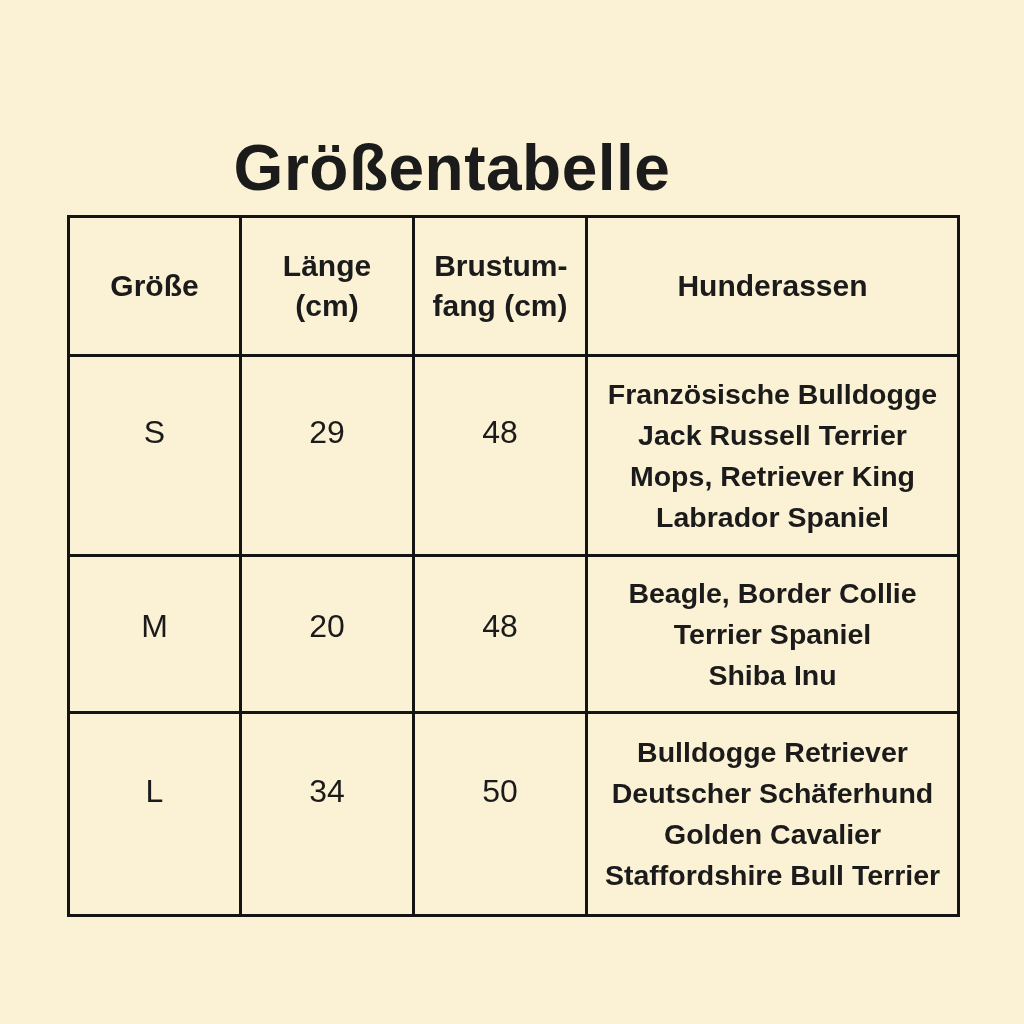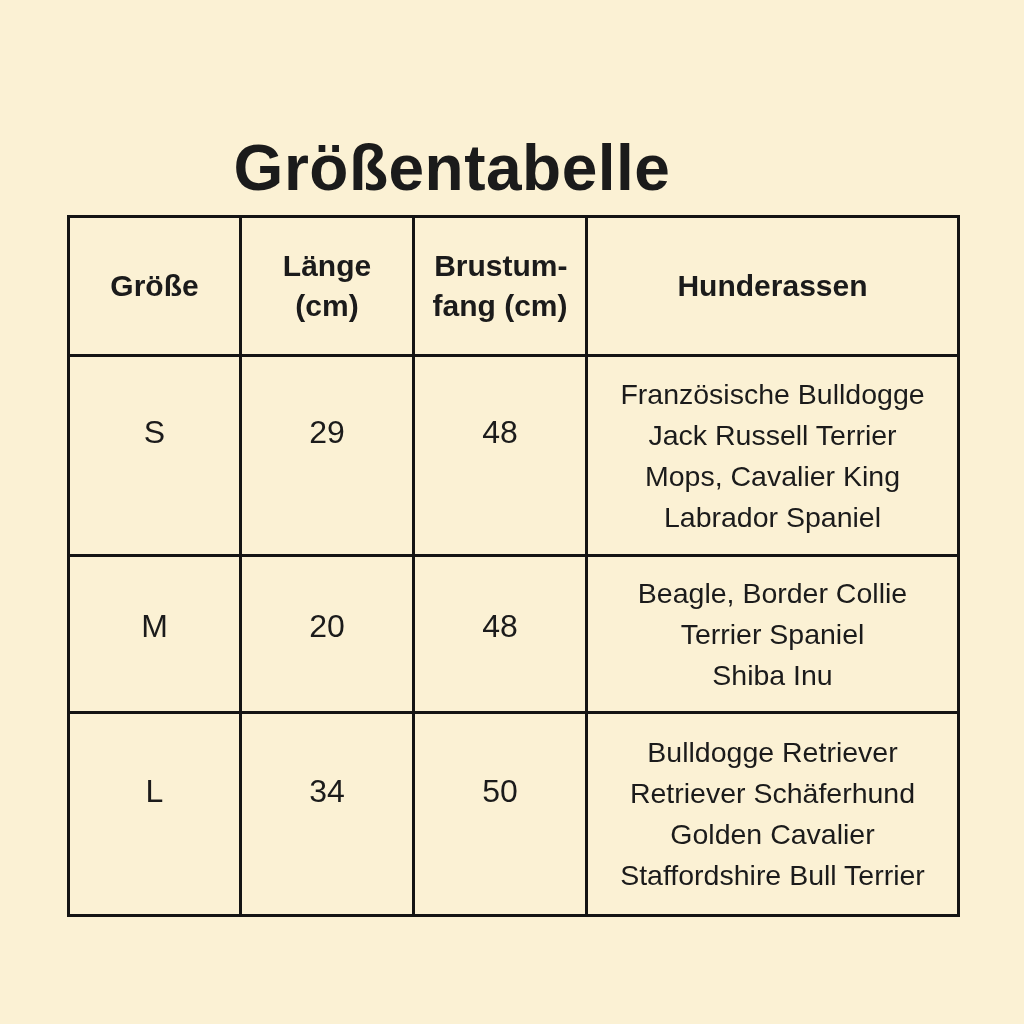--- a/index.html
+++ b/index.html
@@ -34,20 +34,21 @@
     height: 693px;
     border-collapse: collapse;
     table-layout: fixed;
   }
   .size-table td, .size-table th {
     border: 3px solid #141414;
     text-align: center;
     vertical-align: middle;
     padding: 0;
     background: #FBF1D4;
+    font-weight: bold;
   }
   .size-table th {
     font-size: 30px;
     font-weight: bold;
     line-height: 40px;
   }
   .size-table td.val-cell {
     font-size: 32px;
     font-weight: normal;
   }
@@ -104,21 +105,21 @@
       </th>
     </tr>
 
     <tr class="row-s row-tall">
       <td class="val-cell">S</td>
       <td class="val-cell">29</td>
       <td class="val-cell">48</td>
       <td class="breeds-cell">
         <div>Französische Bulldogge</div>
         <div>Jack Russell Terrier</div>
-        <div>Mops, Cavalier King</div>
+        <div>Mops, Retriever King</div>
         <div>Labrador Spaniel</div>
       </td>
     </tr>
 
     <tr class="row-m row-short">
       <td class="val-cell">M</td>
       <td class="val-cell">20</td>
       <td class="val-cell">48</td>
       <td class="breeds-cell">
         <div>Beagle, Border Collie</div>
@@ -126,19 +127,19 @@
         <div>Shiba Inu</div>
       </td>
     </tr>
 
     <tr class="row-l row-tall">
       <td class="val-cell">L</td>
       <td class="val-cell">34</td>
       <td class="val-cell">50</td>
       <td class="breeds-cell">
         <div>Bulldogge Retriever</div>
-        <div>Retriever Schäferhund</div>
+        <div>Deutscher Schäferhund</div>
         <div>Golden Cavalier</div>
         <div>Staffordshire Bull Terrier</div>
       </td>
     </tr>
   </tbody>
 </table>
 
 </body></html>

